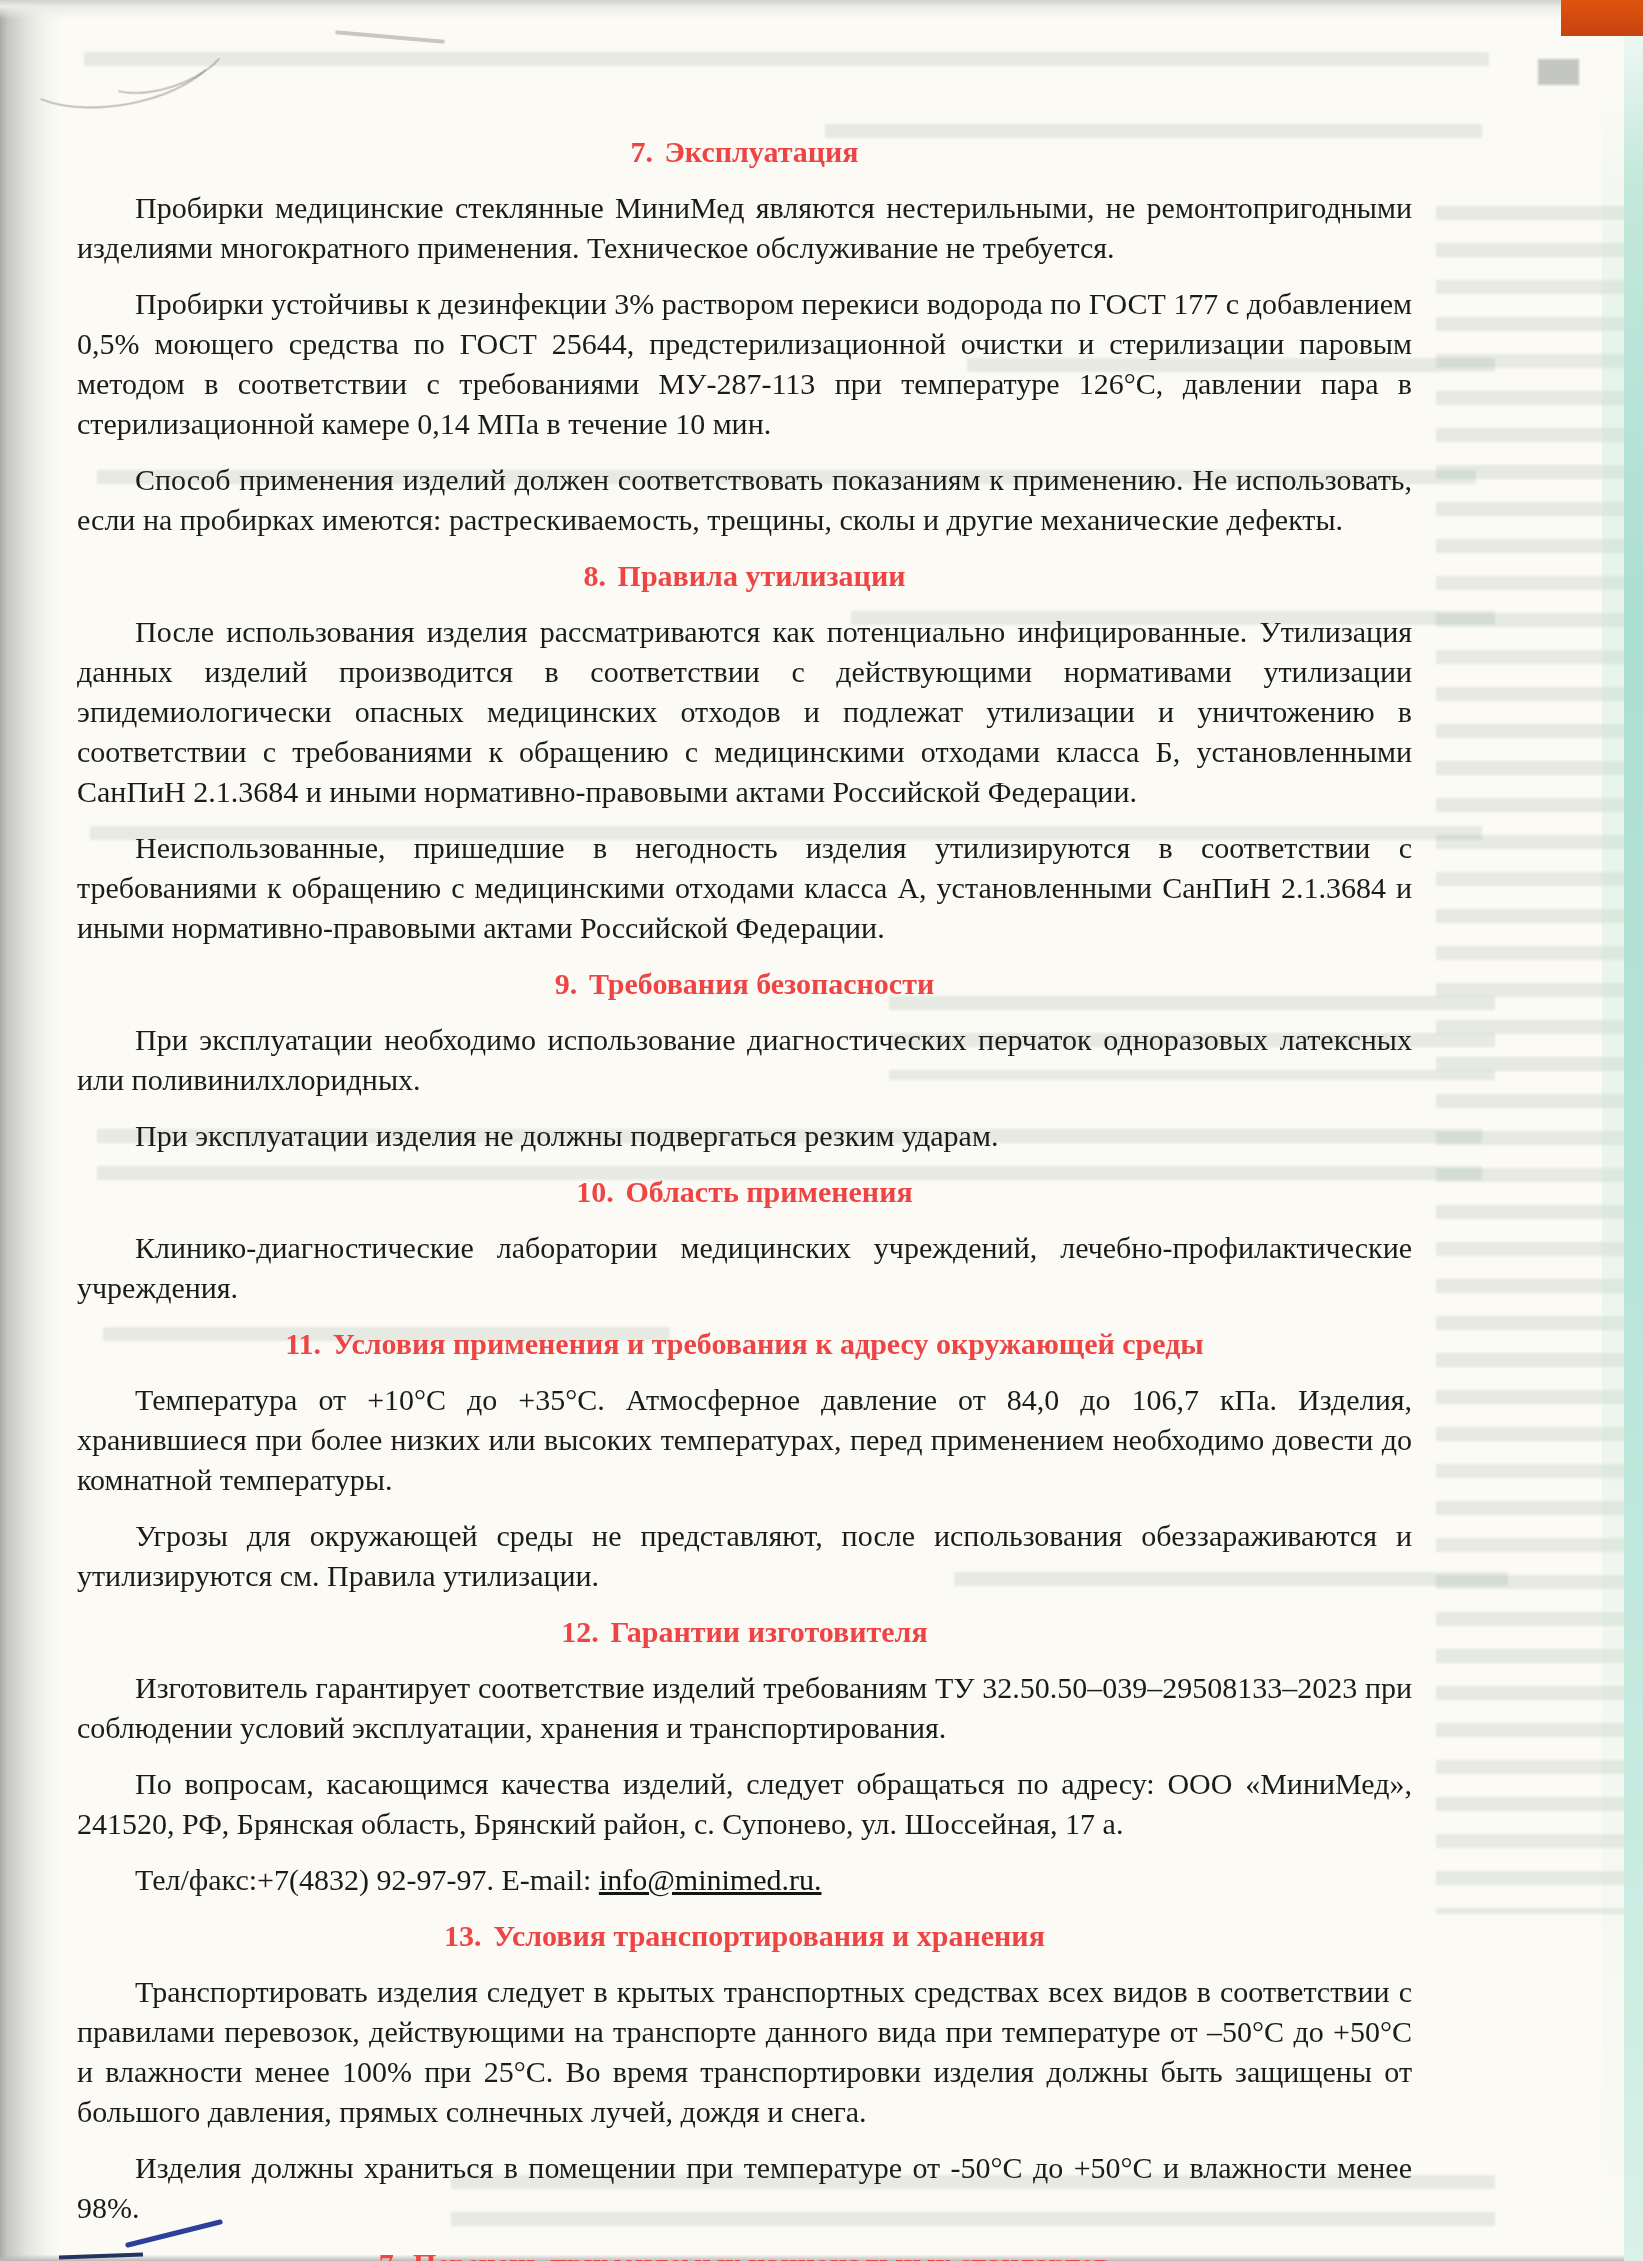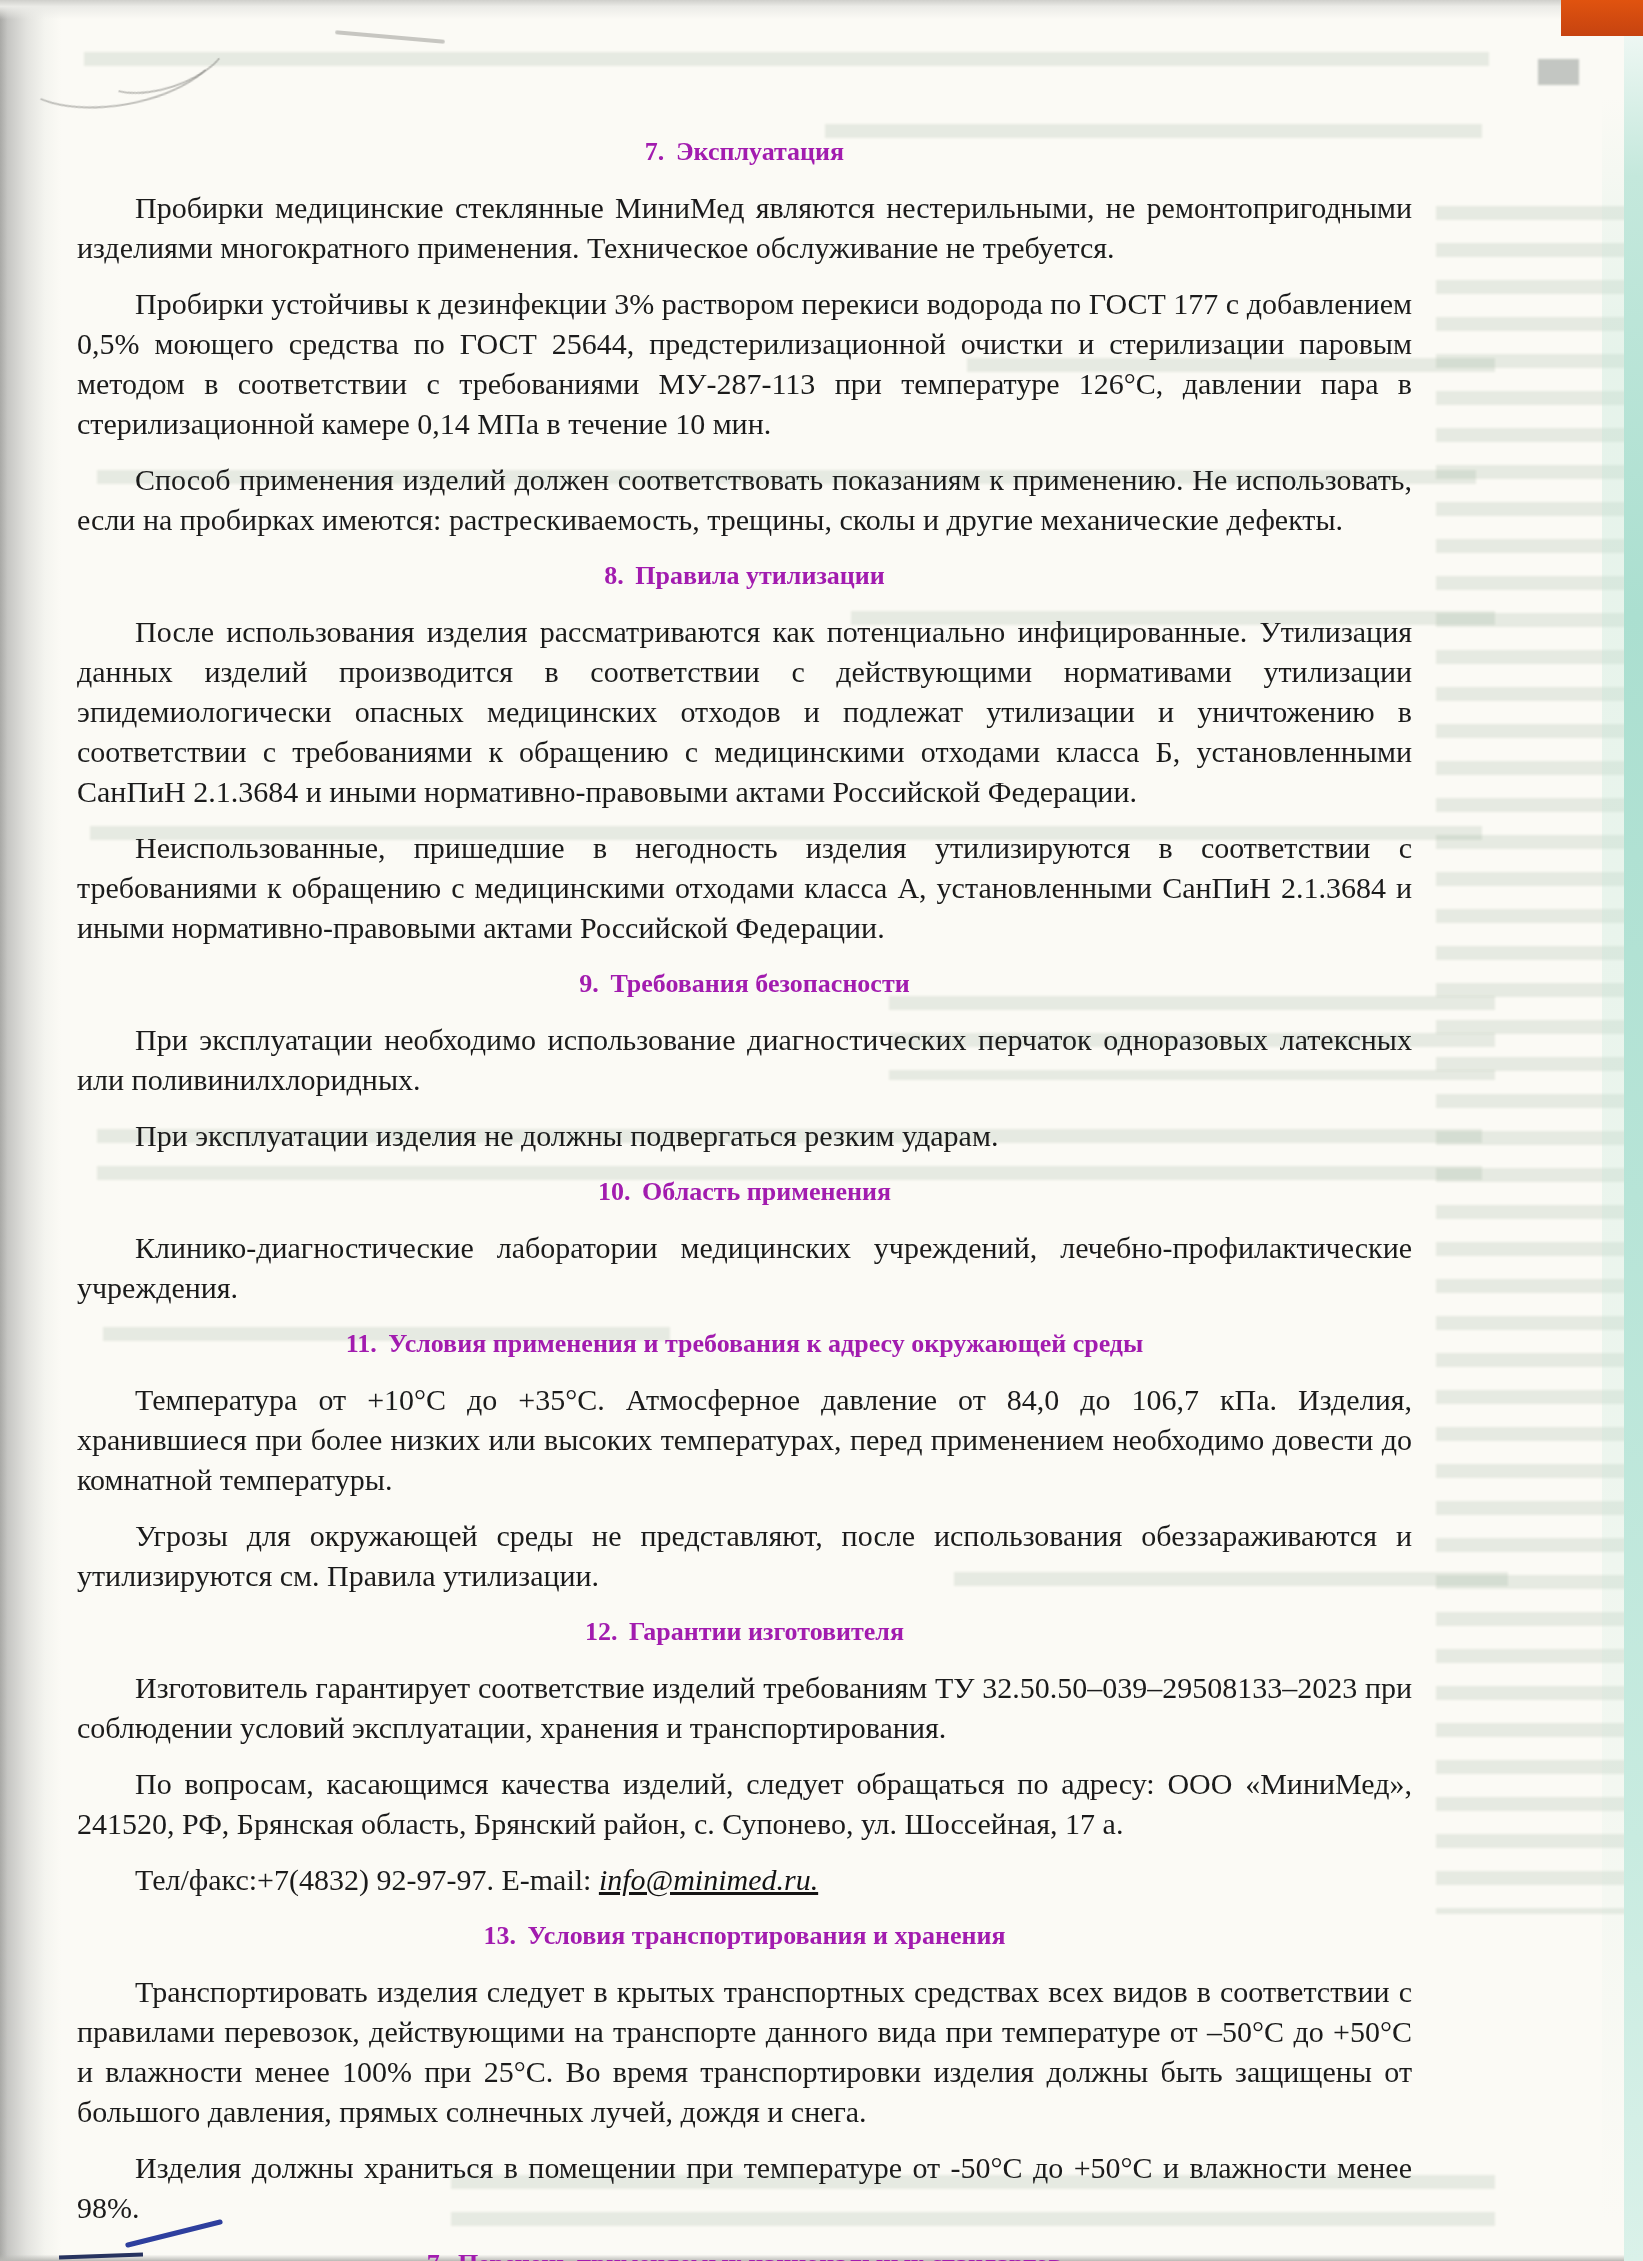--- a/index.html
+++ b/index.html
@@ -67,29 +67,29 @@
     background: repeating-linear-gradient(180deg, rgba(118,148,120,.15) 0 14px, rgba(118,148,120,0) 14px 37px);
   }
 
   
   .content {
     position: absolute; left: 61px; top: 132px; width: 1367px; z-index: 10;
     font-size: 30px; line-height: 40px;
   }
   .sec-title {
     margin: 15.5px 0 5.2px 0;
-    text-align: center; font-weight: bold; font-size: 26px; line-height: 40px; color: #a21caf;
+    text-align: center; font-weight: bold; font-size: 30px; line-height: 40px; color: #ef4444;
   }
   .sec:first-child .sec-title { margin-top: 0; }
   .sec-title .num { margin-right: 11.6px; }
   .para {
     margin: 16px; text-align: justify; text-indent: 58px; hyphens: auto;
   }
   .email {
-    font-style: italic; text-decoration: underline; color: #141414; cursor: pointer;
+    text-decoration: underline; color: #141414; cursor: pointer;
   }
 </style>
 </head>
 <body>
 
 <div class="bleed" style="left:84px;  top:52px;   width:1405px; height:24.5px;"></div>
 <div class="bleed" style="left:825px; top:124px;  width:657px; height:28px;"></div>
 <div class="bleed" style="left:967px; top:358px;  width:528px;  height:32px;"></div>
 <div class="bleed" style="left:97px;  top:470px;  width:1379px; height:31px;"></div>
 <div class="bleed" style="left:851px; top:611px;  width:644px; height:34px;"></div>

